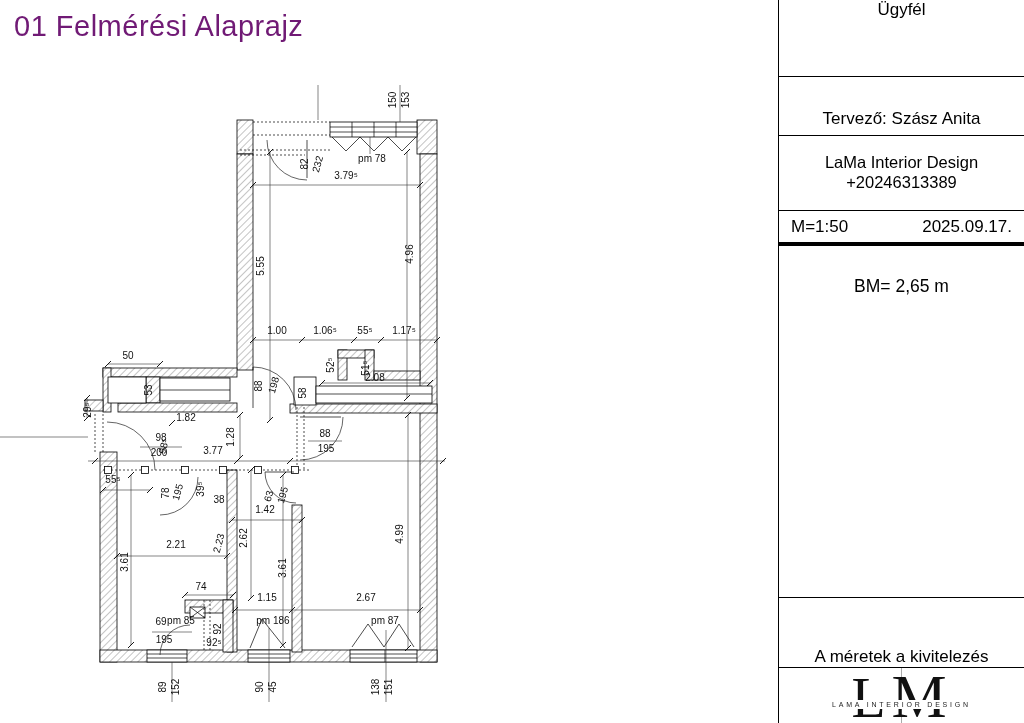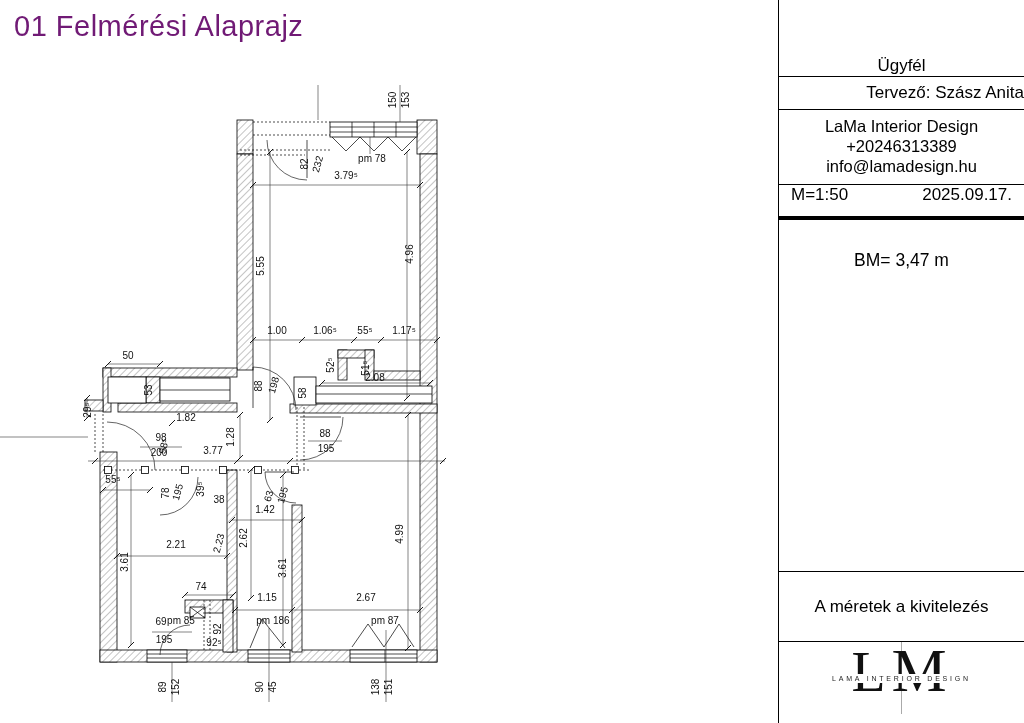--- a/index.html
+++ b/index.html
@@ -6,31 +6,31 @@
   .sheet{position:relative;width:1024px;height:723px;background:#fff;overflow:hidden;
          font-family:"Liberation Sans",sans-serif;color:#000;}
   .page-title{position:absolute;left:14px;top:10px;margin:0;font-size:29px;font-weight:400;
               letter-spacing:0.5px;color:#701a75;}
   .plan{position:absolute;left:0;top:0;}
 
   
   .tb{position:absolute;left:778px;top:0;width:246px;height:723px;border-left:1px solid #000;
       box-sizing:border-box;}
   .tb .row{box-sizing:border-box;text-align:center;}
-  .r1{height:77px;border-bottom:1px solid #000;display:flex;align-items:flex-end;justify-content:center;
+  .r1{height:77px;border-bottom:1px solid #000;display:flex;align-items:flex-start;justify-content:center;
       font-size:17px;}
-  .r2{height:33px;border-bottom:1px solid #000;display:flex;align-items:center;justify-content:flex-end;
-      font-size:17px;}
+  .r2{height:33px;border-bottom:1px solid #000;display:flex;align-items:center;justify-content:center;
+      font-size:17px;margin-top:26px;}
   .r3{height:75px;border-bottom:1px solid #000;display:flex;flex-direction:column;justify-content:center;
       font-size:16.5px;line-height:1.2;}
-  .r4{height:32px;display:flex;justify-content:space-between;padding:0 12px;
+  .r4{height:32px;display:flex;align-items:center;justify-content:space-between;padding:0 12px;
       font-size:17px;border-bottom:1px solid #000;}
   .thick{height:3px;background:#000;}
   .r5{height:352px;border-bottom:1px solid #000;padding-top:30px;font-size:17.5px;}
-  .r6{height:70px;border-bottom:1px solid #000;display:flex;flex-direction:column;justify-content:center;
+  .r6{height:70px;border-bottom:1px solid #000;display:flex;flex-direction:column;justify-content:flex-end;
       font-size:17px;line-height:1.25;gap:36px;}
   .r7{height:75px;position:relative;}
   .lm{position:relative;width:180px;height:72px;margin:0 auto;}
   .lm .vline{position:absolute;left:89px;top:0;bottom:0;width:1px;background:#aaa;}
   .lm .bigL{position:absolute;left:40px;top:2px;font-family:"Liberation Serif",serif;font-size:56px;
             line-height:1;color:#111;}
   .lm .bigM{position:absolute;left:80px;top:-3px;font-family:"Liberation Serif",serif;font-size:62px;
             line-height:1;color:#111;}
   .lm .brand{position:absolute;left:50%;top:32px;transform:translateX(-50%);background:#fff;
              font-size:7px;letter-spacing:2.8px;padding:1px 3px;white-space:nowrap;color:#222;}
@@ -255,29 +255,28 @@
   <aside class="tb">
     <div class="row r1">
       <span>Ügyfél</span>
     </div>
     <div class="row r2">
       <span>Tervező: Szász Anita</span>
     </div>
     <div class="row r3">
       <div>LaMa Interior Design</div>
       <div>+20246313389</div>
-      <div>info@lamadesign.hu</div>
     </div>
     <div class="row r4">
       <span>M=1:50</span>
       <span>2025.09.17.</span>
     </div>
     <div class="thick"></div>
     <div class="row r5">
-      <div>BM= 3,47 m</div>
+      <div>BM= 2,65 m</div>
     </div>
     <div class="row r6">
       <div>A méretek a kivitelezés</div>
     </div>
     <div class="row r7">
       <div class="lm">
         <span class="vline"></span>
         <span class="bigL">L</span>
         <span class="bigM">M</span>
         <span class="brand">LAMA INTERIOR DESIGN</span>

